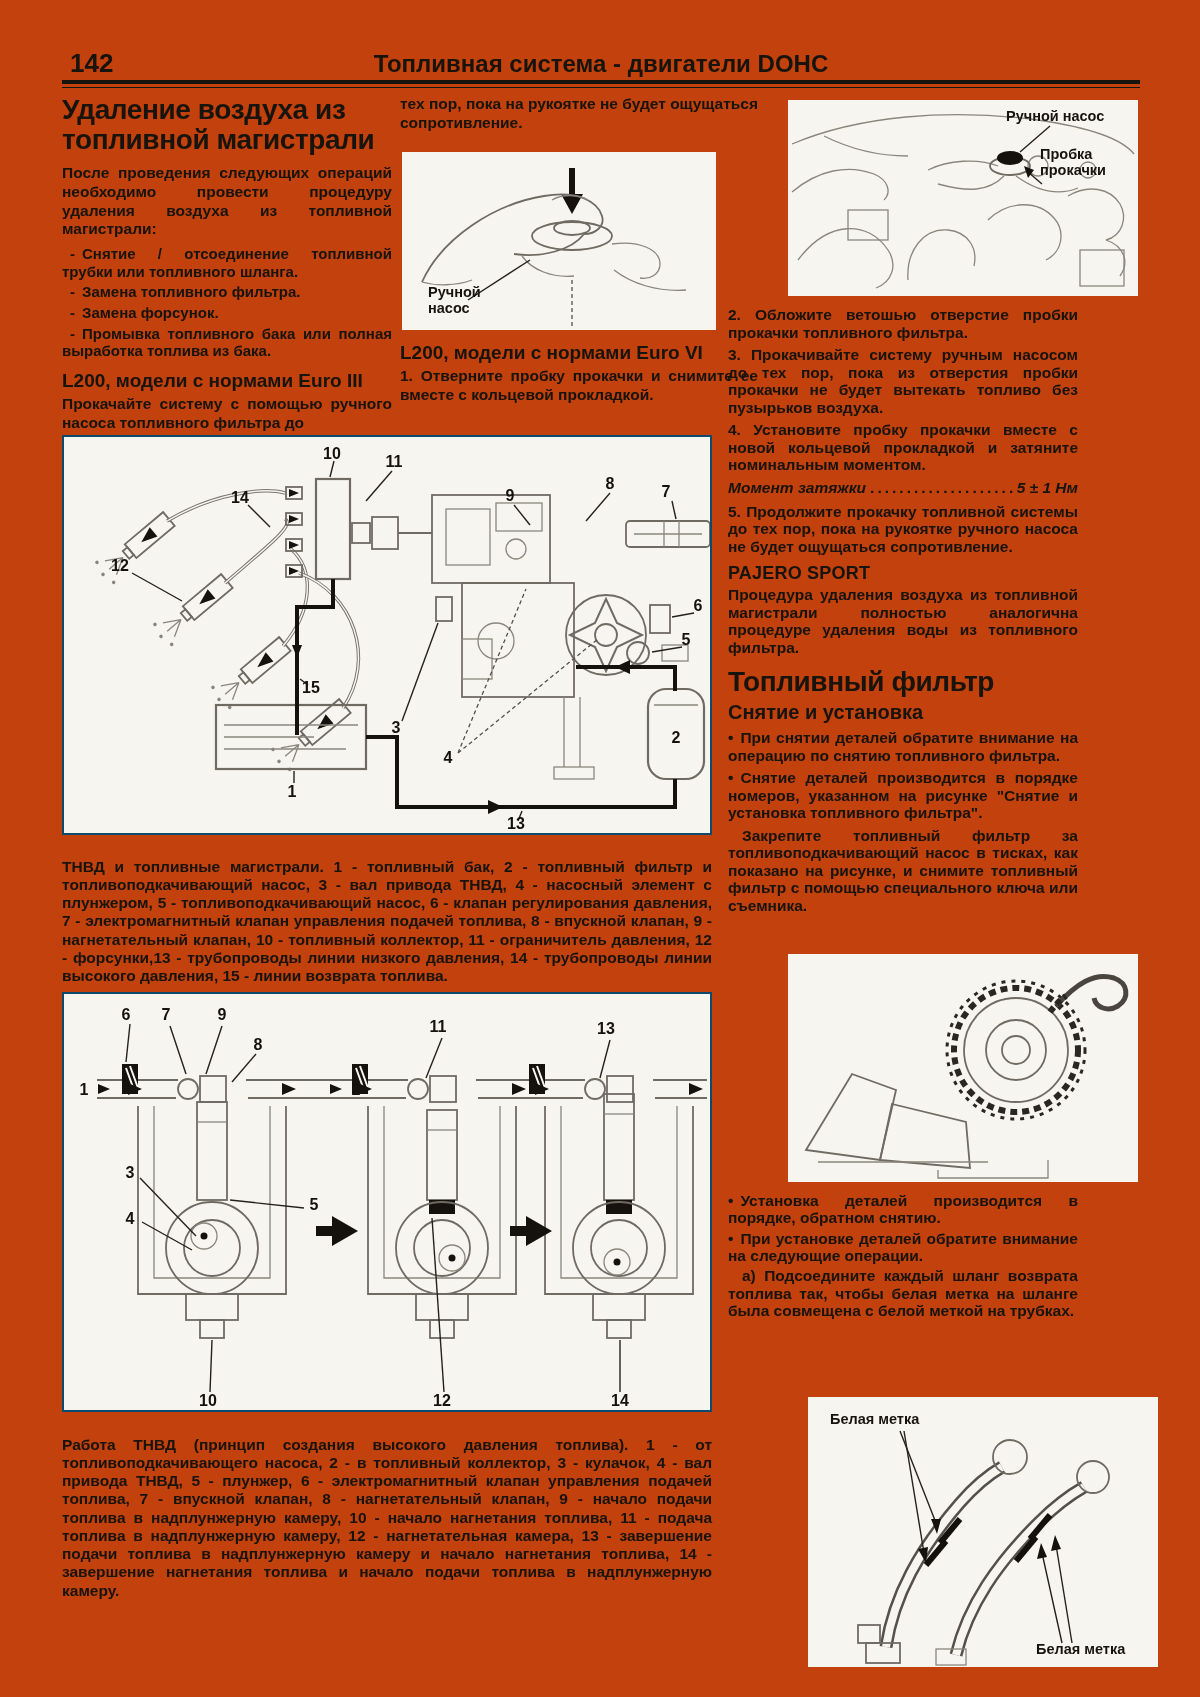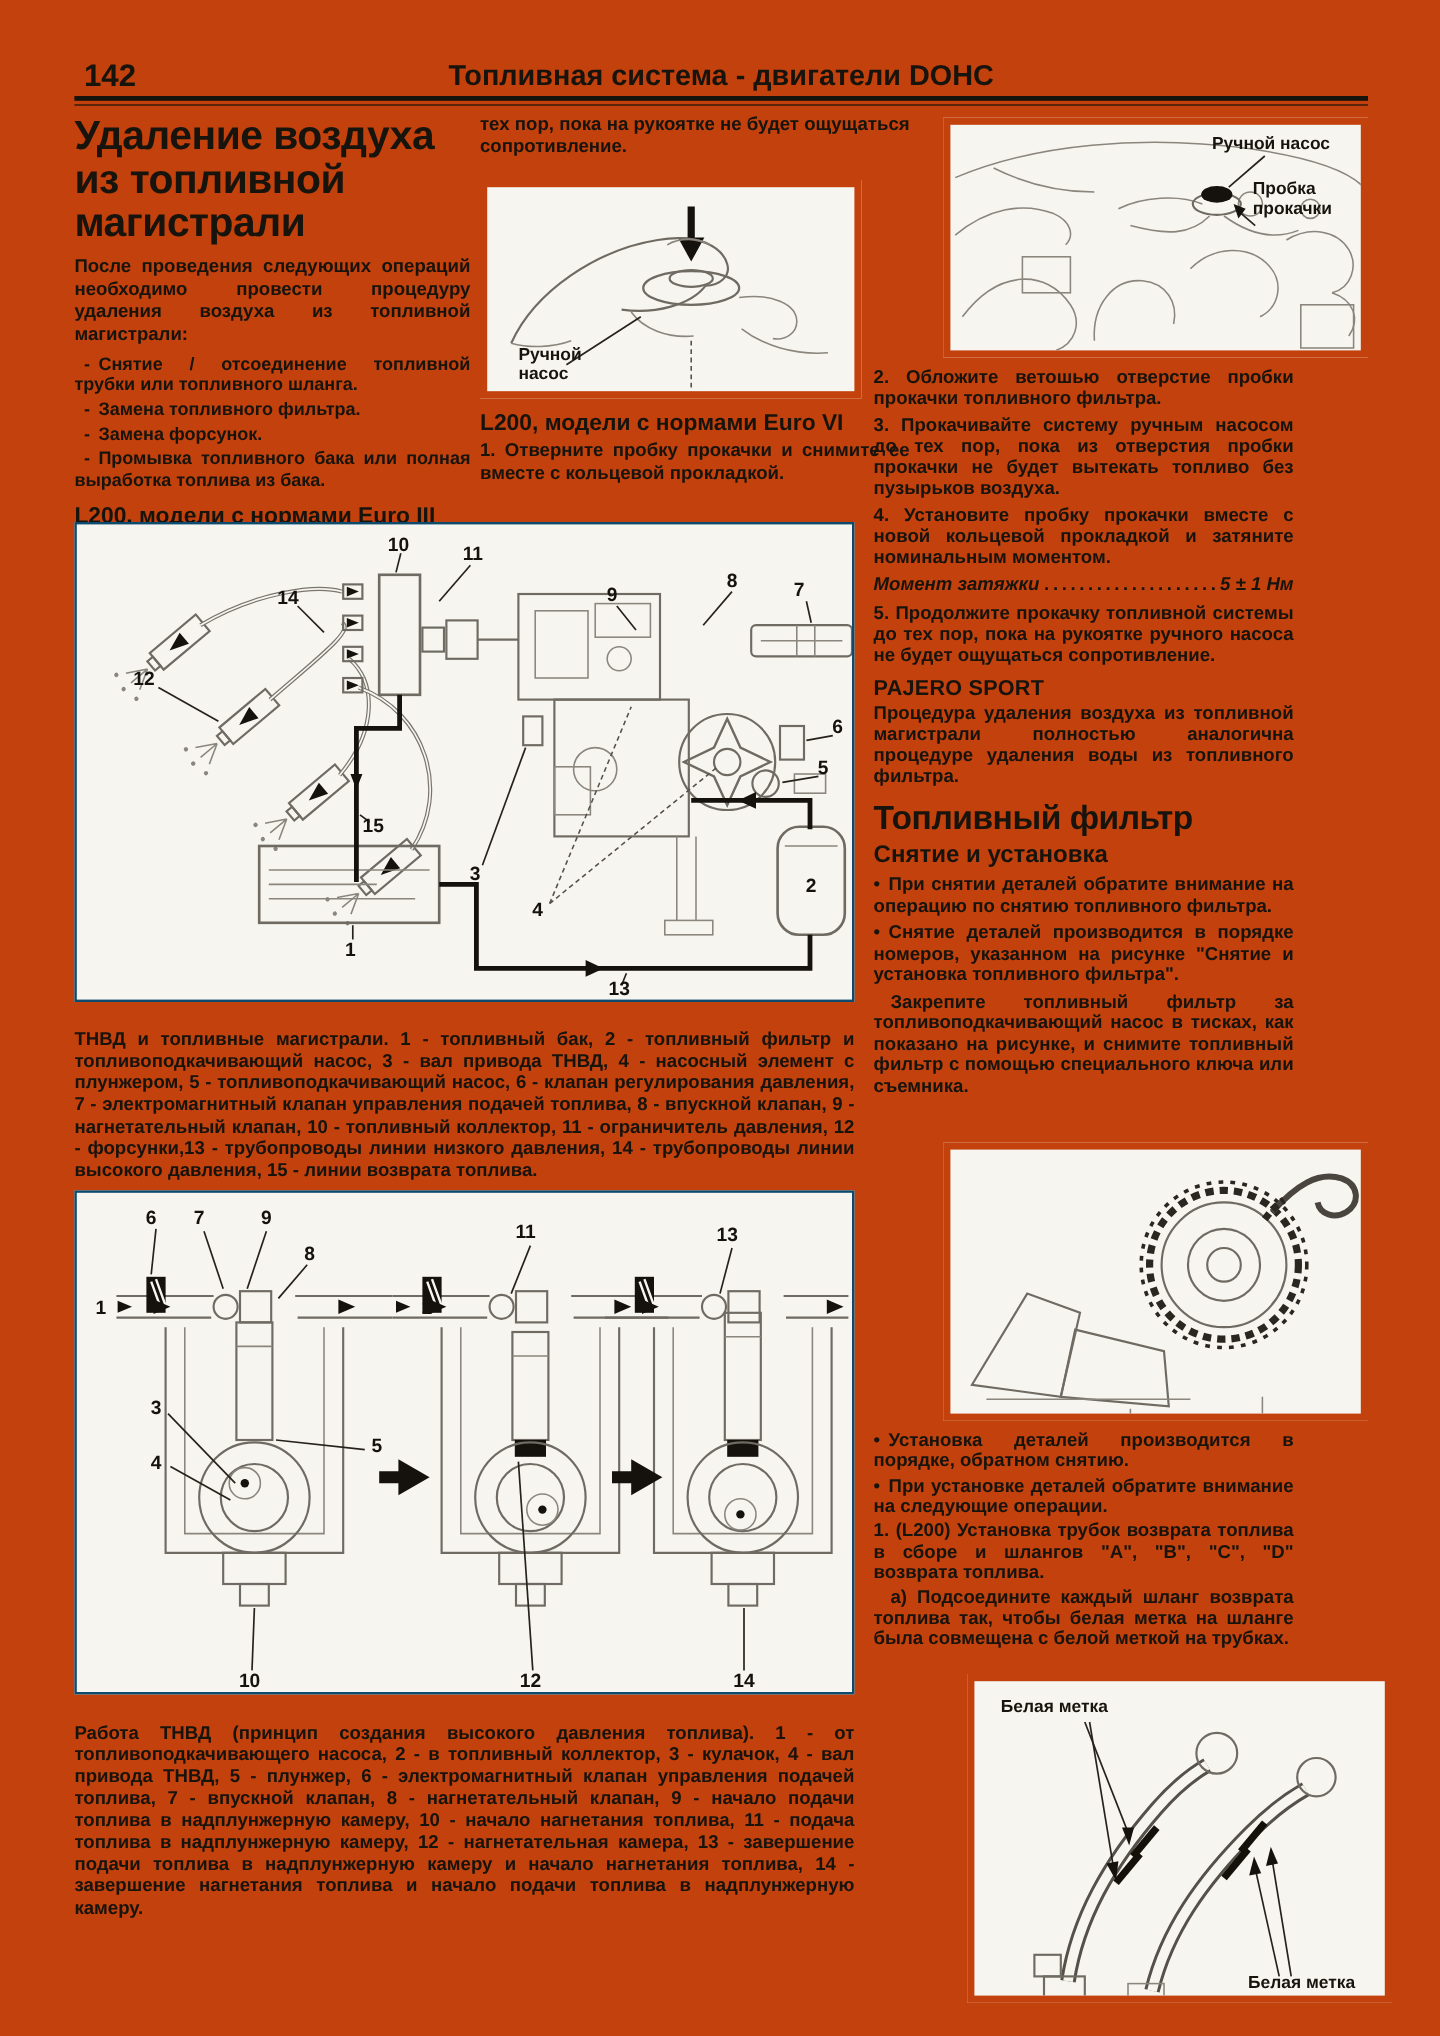--- a/index.html
+++ b/index.html
@@ -3,33 +3,33 @@
 <meta charset="utf-8">
 <style>
   html,body{margin:0;padding:0;background:#e8e6e0;}
   #page{position:relative;width:1200px;height:1697px;background:#c2410c;
         font-family:"Liberation Sans",sans-serif;color:#17130d;overflow:hidden;}
   .abs{position:absolute;}
   .p{font-size:15.5px;font-weight:700;line-height:1.2;text-align:justify;margin:0 0 6px;}
   .tight .p{line-height:1.13;margin:0 0 5px;}
   .vtight .p{line-height:1.12;margin:0 0 3px;}
   .indent{text-indent:14px;}
-  .h1{font-size:34px;font-weight:700;line-height:1.08;margin:0 0 9px;letter-spacing:-0.4px;}
+  .h1{font-size:28px;font-weight:700;line-height:1.08;margin:0 0 9px;letter-spacing:-0.4px;}
   .hsub{font-size:19px;font-weight:700;margin:10px 0 3px;}
   .hpj{font-size:18px;font-weight:700;margin:8px 0 2px;letter-spacing:0.2px;}
   .h2{font-size:28px;font-weight:700;margin:10px 0 3px;letter-spacing:-0.4px;}
   .h3{font-size:20px;font-weight:700;margin:0 0 5px;}
   .dash-item{font-size:15px;font-weight:700;line-height:1.18;text-align:justify;margin:0 0 3px;text-indent:8px;}
   .bullet{display:inline-block;margin-right:7px;text-indent:0;}
   .torque{display:flex;align-items:baseline;font-size:15.5px;font-weight:700;font-style:italic;margin:2px 0 6px;}
   .torque .dots{flex:1;overflow:hidden;white-space:nowrap;letter-spacing:3px;font-style:normal;margin:0 4px;}
   .pagenum{font-size:26px;font-weight:700;}
   .ptitle{font-size:24px;font-weight:700;text-align:center;}
   .hrule{border-top:4px solid #17130d;border-bottom:1.5px solid #17130d;height:3px;}
-  figure{margin:0;border:6px solid #c2410c;position:relative;overflow:hidden;background:#f7f5f0;}
+  figure{margin:0;border:2px solid #c2410c;position:relative;overflow:hidden;background:#f7f5f0;}
   .figlabel{position:absolute;font-size:14.5px;font-weight:700;line-height:1.12;color:#17130d;}
   .caption{position:absolute;font-size:15.5px;font-weight:700;line-height:1.18;text-align:justify;}
   .frame{position:absolute;border:2px solid #0c4a6e;background:#f7f5f0;}
   svg{display:block;}
   svg text{font-family:"Liberation Sans",sans-serif;font-weight:700;font-size:16px;fill:#15110c;text-anchor:middle;}
   .ln{stroke:#6f6b63;stroke-width:1.8;fill:none;}
   .ln2{stroke:#8a867d;stroke-width:1.3;fill:none;}
   .blk{stroke:#15110c;stroke-width:4;fill:none;}
   .ldr{stroke:#26221b;stroke-width:1.4;fill:none;}
   .fillb{fill:#15110c;stroke:none;}
@@ -143,21 +143,20 @@
       <circle cx="228" cy="96" r="62" fill="none" stroke="#2a2720" stroke-width="6" stroke-dasharray="7 5"></circle>
       <circle cx="228" cy="96" r="69" fill="none" stroke="#2a2720" stroke-width="3" stroke-dasharray="4 6"></circle>
       <path d="M268,52 C288,30 306,18 326,24 C340,29 342,44 330,52 C320,58 308,54 306,44" fill="none" stroke="#4a463f" stroke-width="5"></path>
       <path d="M262,58 C268,50 272,46 278,42" fill="none" stroke="#2a2720" stroke-width="6" stroke-dasharray="6 4"></path>
     </svg>
   </figure>
 
   <section class="abs vtight" style="left:728px;top:1192px;width:350px;">
     <p class="p"><span class="bullet">•</span><span>Установка деталей производится в порядке, обратном снятию.</span></p>
     <p class="p"><span class="bullet">•</span><span>При установке деталей обратите внимание на следующие операции.</span></p>
-    <p class="p">1. (L200) Установка трубок возврата топлива в сборе и шлангов "A", "B", "C", "D" возврата топлива.</p>
     <p class="p indent">а) Подсоедините каждый шланг возврата топлива так, чтобы белая метка на шланге была совмещена с белой меткой на трубках.</p>
   </section>
 
   <figure class="abs" style="left:786px;top:1395px;width:354px;height:274px;box-sizing:border-box;margin-left:20px;">
     <svg width="350" height="270" viewBox="0 0 350 270">
       <path d="M78,250 C86,198 112,152 152,106 C166,90 180,78 194,70" fill="none" stroke="#55514a" stroke-width="13"></path>
       <path d="M78,250 C86,198 112,152 152,106 C166,90 180,78 194,70" fill="none" stroke="#f7f5f0" stroke-width="8"></path>
       <circle class="ln" cx="202" cy="60" r="17"></circle>
       <path d="M148,258 C160,208 190,166 230,126 C246,110 262,98 276,90" fill="none" stroke="#55514a" stroke-width="13"></path>
       <path d="M148,258 C160,208 190,166 230,126 C246,110 262,98 276,90" fill="none" stroke="#f7f5f0" stroke-width="8"></path>

